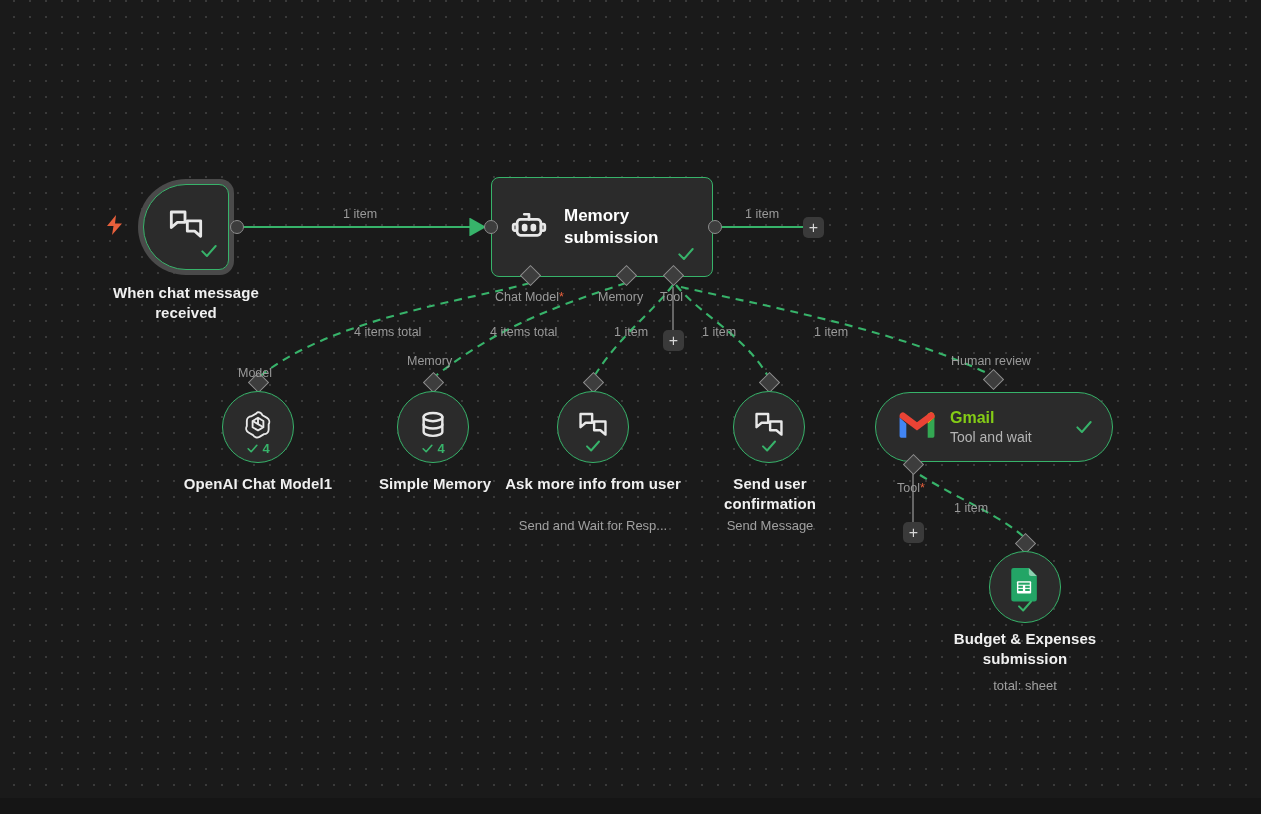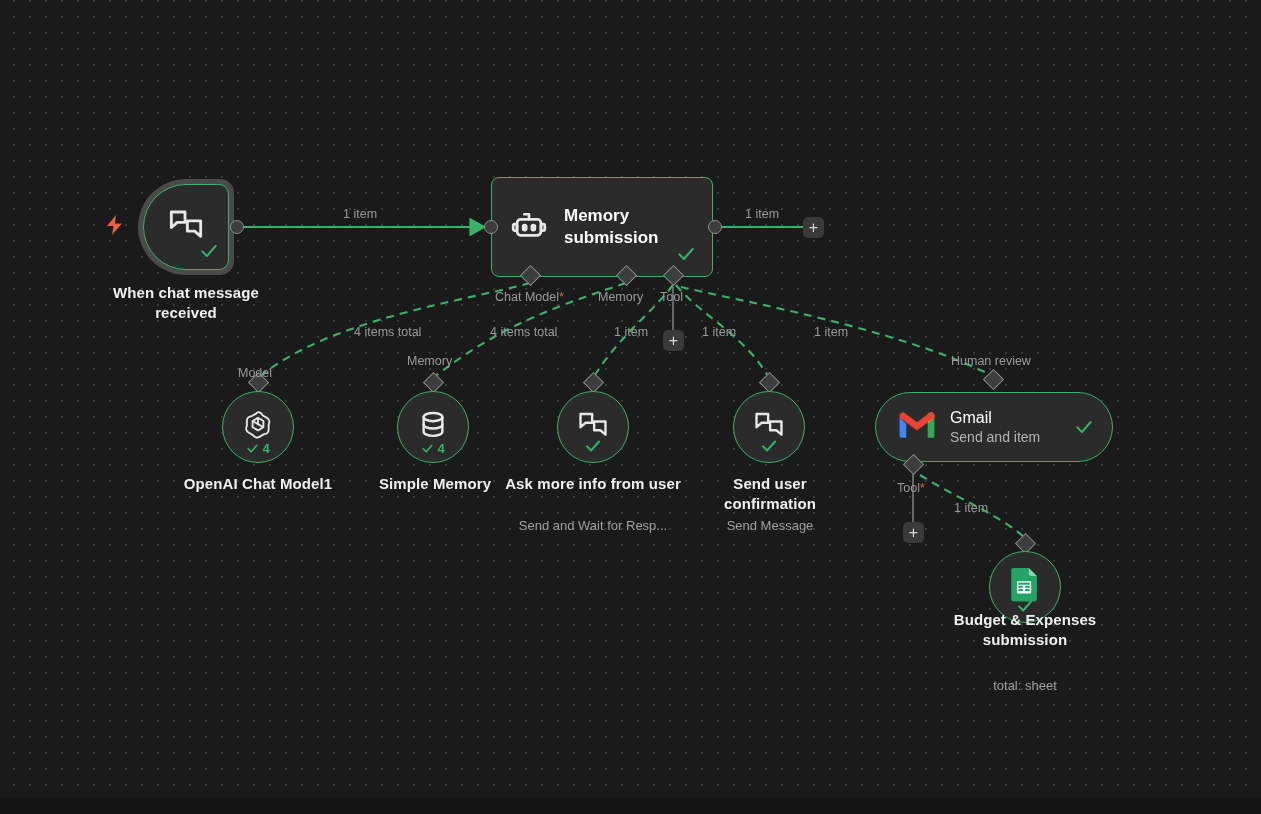--- a/index.html
+++ b/index.html
@@ -106,23 +106,23 @@
     background: #2b2b2b;
     border: 1.6px solid #37b36a;
     border-radius: 40px;
     box-sizing: border-box;
     display: flex;
     align-items: center;
     padding-left: 22px;
     gap: 14px;
   }
   .pill-node .p-title {
-    color: #ffffff;
+    color: #84cc16;
     font-size: 16px;
-    font-weight: normal;
+    font-weight: bold;
     line-height: 20px;
   }
   .pill-node .p-sub {
     color: #b4b4b4;
     font-size: 14px;
     line-height: 18px;
   }
 
   
   .circle-node {
@@ -389,21 +389,21 @@
         <path d="M2 8.5 L2 32 a2 2 0 0 0 2 2 h6.5 V16.5 L2 8.5 z" fill="#4285F4"></path>
         <path d="M37.5 34 H44 a2 2 0 0 0 2 -2 V8.5 L37.5 16.5 V34 z" fill="#34A853"></path>
         <path d="M37.5 4 V16.5 L46 8.5 V6 a4 4 0 0 0 -6.4 -3.2 L37.5 4 z" fill="#FBBC04"></path>
         <path d="M10.5 16.5 V34 h27 V16.5 L24 26.5 L10.5 16.5 z" fill="#EA4335" opacity="0"></path>
         <path d="M2 8.5 L24 24.8 L46 8.5 V6 a4 4 0 0 0 -6.4 -3.2 L24 14.6 L8.4 2.8 A4 4 0 0 0 2 6 V8.5 z" fill="#EA4335"></path>
         <path d="M10.5 16.5 L24 26.5 L37.5 16.5 V34 h-27 V16.5 z" fill="#C5221F" opacity="0.0"></path>
       </svg>
     </span>
     <span>
       <div class="p-title">Gmail</div>
-      <div class="p-sub">Send and item</div>
+      <div class="p-sub">Tool and wait</div>
     </span>
     <span class="node-check" style="right:18px; top:50%; margin-top:-10px;">
       <svg width="20" height="20" viewBox="0 0 24 24" fill="none" stroke="#37b36a" stroke-width="2.4" stroke-linecap="round" stroke-linejoin="round">
           <path d="M4 12.5 L9.5 18 L20 6"></path>
         </svg>
     </span>
   </div>
   <div class="diamond" style="left:906px; top:457px;"></div>
   <div class="port-label" style="left:897px; top:481px;"><span>Tool</span><span class="req-star">*</span></div>
   <div class="plus-btn" style="left:903px; top:522px;">+</div>
@@ -422,17 +422,17 @@
         <rect x="9" y="23.1" width="4.8" height="2.2" fill="#23A566"></rect>
         <rect x="16.2" y="23.1" width="4.8" height="2.2" fill="#23A566"></rect>
       </svg>
     </span>
     <span class="node-check" style="bottom:3px; left:50%; margin-left:-9px;">
       <svg width="18" height="18" viewBox="0 0 24 24" fill="none" stroke="#37b36a" stroke-width="2.6" stroke-linecap="round" stroke-linejoin="round">
           <path d="M4 12.5 L9.5 18 L20 6"></path>
         </svg>
     </span>
   </div>
-  <div class="node-caption" style="left:935px; top:610px; width:180px;">Budget &amp; Expenses submission</div>
+  <div class="node-caption" style="left:935px; top:629px; width:180px;">Budget &amp; Expenses submission</div>
   <div class="node-subcaption" style="left:935px; top:677px; width:180px;">total: sheet</div>
 
   <div id="canvas-bottom-band"></div>
 </div>
 
 </body></html>

